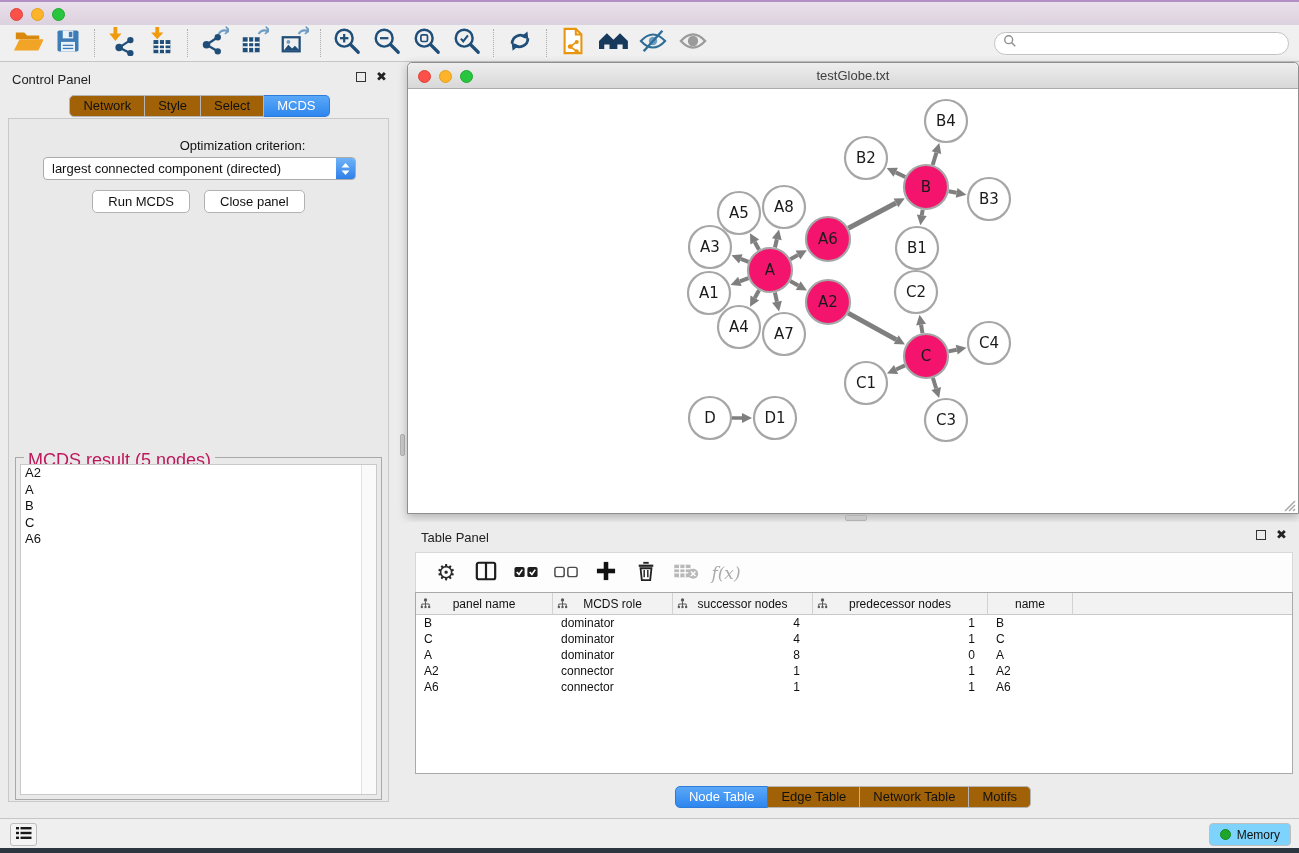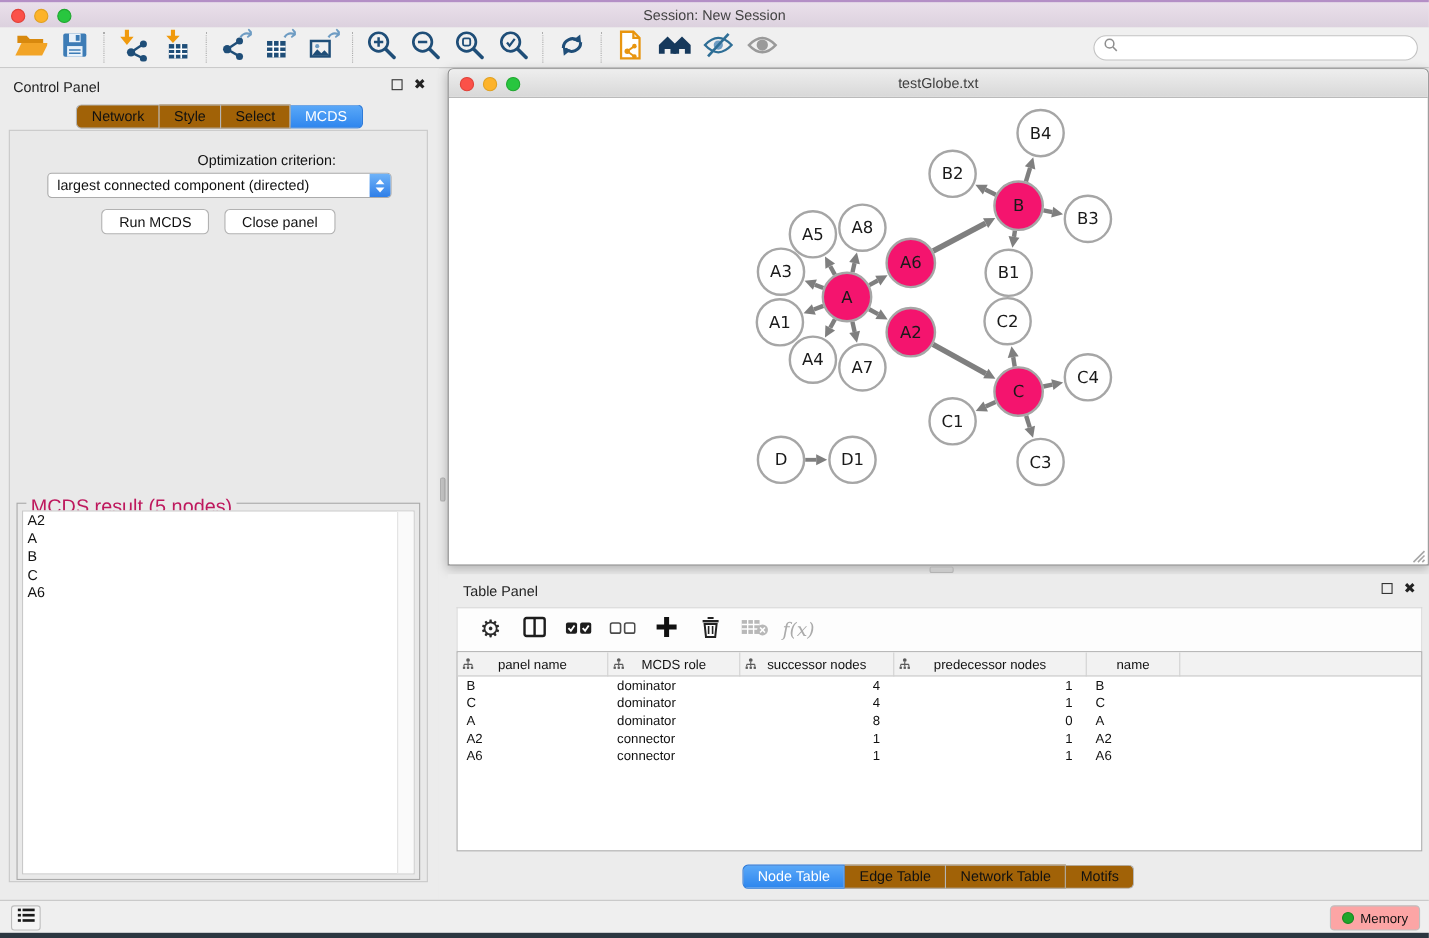--- a/index.html
+++ b/index.html
@@ -101,37 +101,36 @@
   .tcell { font-size:12px; color:#111; white-space:nowrap; overflow:hidden; height:16px; line-height:16px; }
   .tcell.left { padding-left:8px; text-align:left; }
   .tcell.right { padding-right:13px; text-align:right; }
   .tp-tabs-row { position:absolute; left:0; top:264px; width:100%; display:flex; justify-content:center; }
 
   
   .status-bar { position:absolute; top:818px; left:0; width:1299px; height:30px; background:#EFEFEF;
     border-top:1px solid #C6C6C6; }
   .list-btn { position:absolute; left:10px; top:4px; width:27px; height:23px; background:#F4F4F4;
     border:1px solid #BDBDBD; border-radius:3px; display:flex; align-items:center; justify-content:center; }
-  .memory-btn { position:absolute; right:8px; top:4px; height:23px; background:#fca5a5;
+  .memory-btn { position:absolute; right:8px; top:4px; height:23px; background:#7dd3fc;
     border:1px solid #BFBFBF; border-radius:4px; display:flex; align-items:center; gap:6px;
     padding:0 10px; font-size:12px; color:#111; font-family:inherit; }
   .mem-dot { width:11px; height:11px; border-radius:50%; background:#1FA62B; border:1px solid #158820; }
 
   .desktop-strip { position:absolute; top:848px; left:0; width:1299px; height:5px; background:#2B3640; }
 </style>
 </head>
 <body>
 
 <div class="titlebar">
   <div class="lights">
     <span class="light red"></span>
     <span class="light yellow"></span>
     <span class="light green"></span>
   </div>
-  <div class="win-title">Session: New Session</div>
 </div>
 
 <div class="toolbar">
   <div class="tbtn">
     <span><svg width="30" height="30" viewBox="0 0 32 32">
           <path fill="#D8890E" d="M3 7h9l3 3h13v4H3z"></path>
           <path fill="#F2A426" d="M1 26l6-12h26l-6 12z"></path>
         </svg></span>
   </div>
   <div class="tbtn">

